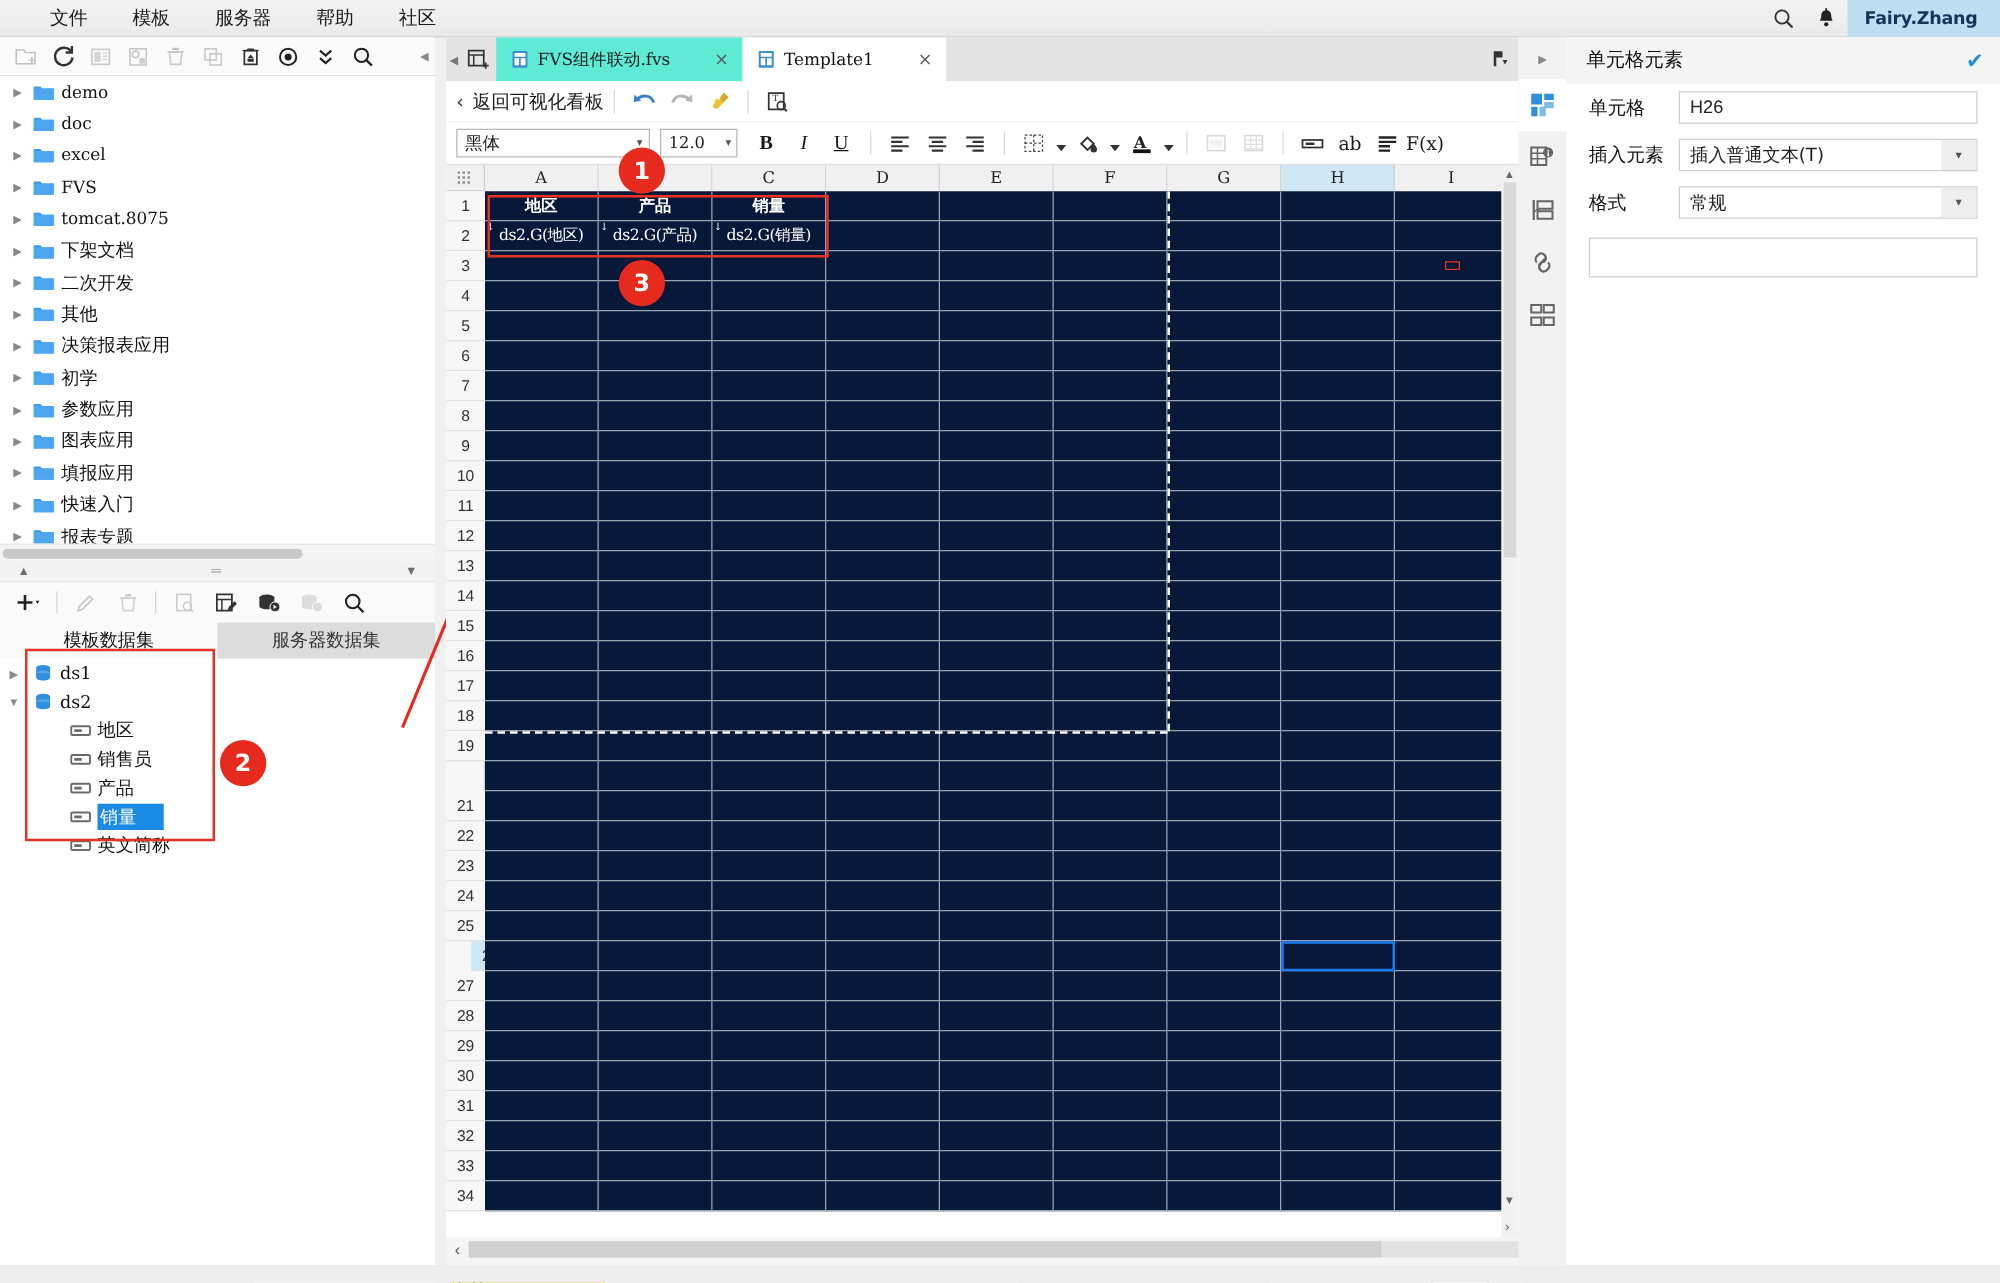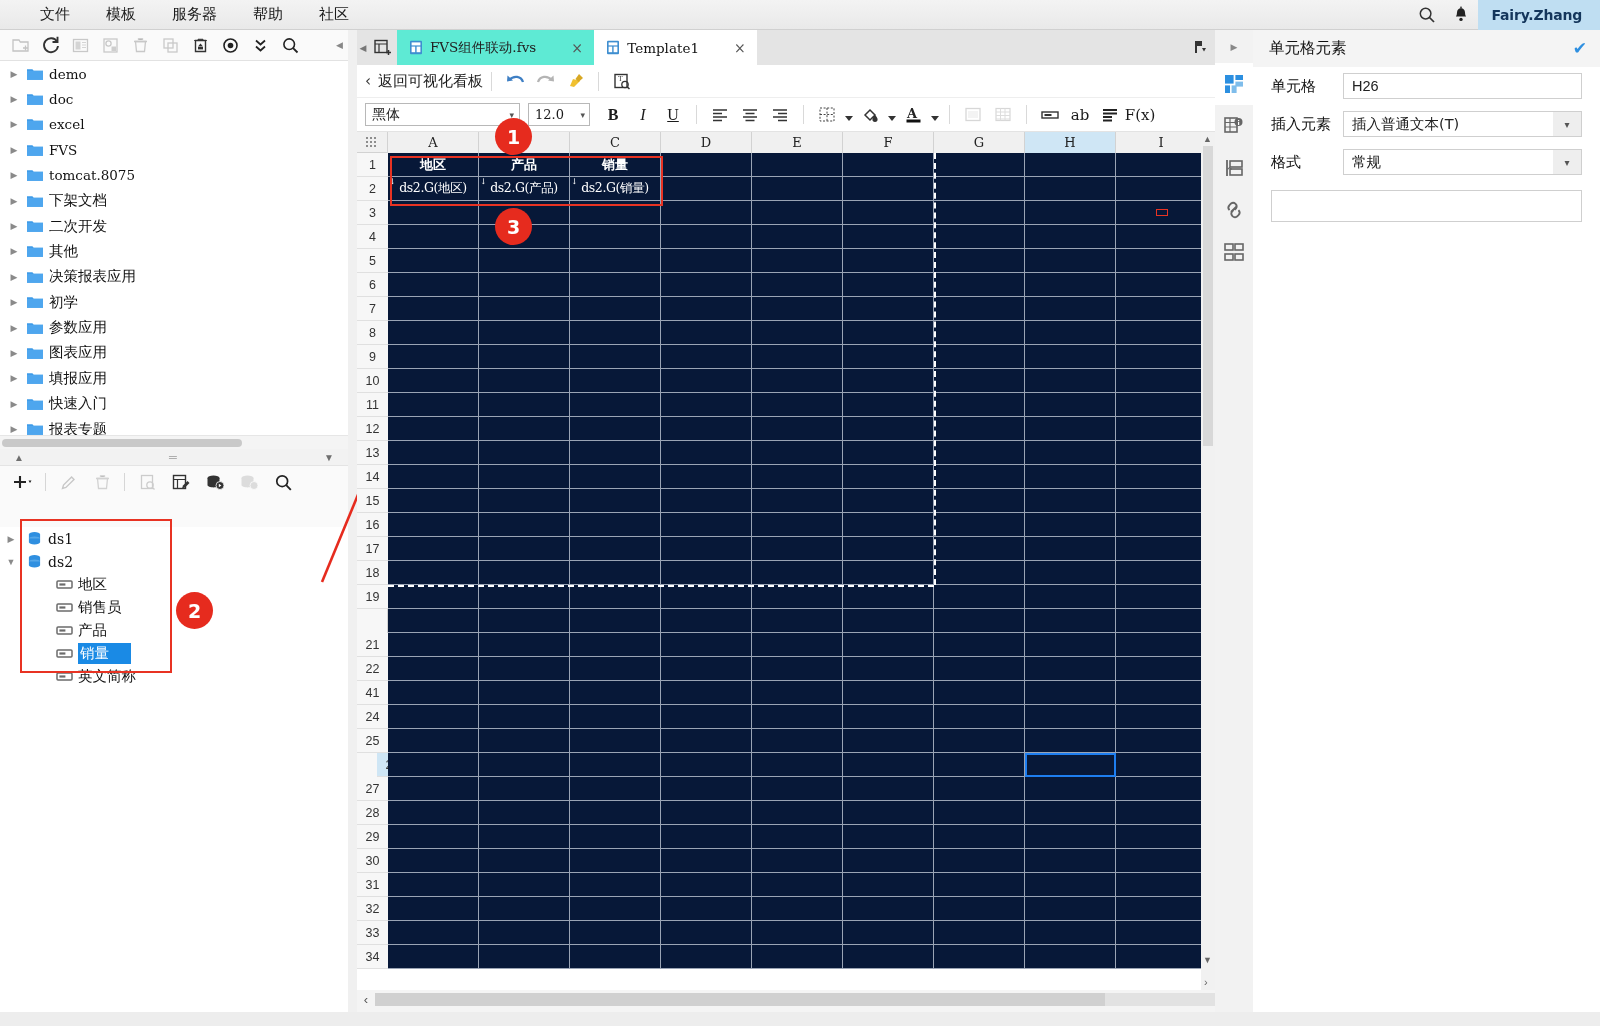--- a/index.html
+++ b/index.html
@@ -570,20 +570,24 @@
           </svg>
       </div>
       <div class="ds-ic">
         <svg width="19" height="19" viewBox="0 0 19 19">
             <circle cx="8.2" cy="8.2" r="5.4" fill="none" stroke="#222" stroke-width="1.7"></circle>
             <line x1="12.2" y1="12.2" x2="16.8" y2="16.8" stroke="#222" stroke-width="1.9"></line>
           </svg>
       </div>
     </div>
 
+    <div class="ds-tabs" id="ds-tabs">
+        <div class="ds-tab active">模板数据集</div>
+        <div class="ds-tab inactive">服务器数据集</div>
+      </div>
 
     <div class="ds-tree" id="ds-tree">
         <div class="dnode">
           <span style="display:inline-block;width:0px"></span>
           <span class="dtw">▶</span>
           <span class="dicon">
             <svg width="17" height="16" viewBox="0 0 17 16">
               <ellipse cx="8.5" cy="3.2" rx="5.6" ry="2.2" fill="#2f8fe0"></ellipse>
               <path d="M2.9 3.2v4c0 1.2 2.5 2.2 5.6 2.2s5.6-1 5.6-2.2v-4" fill="#2f8fe0"></path>
               <ellipse cx="8.5" cy="7.6" rx="5.6" ry="2.2" fill="#56a7e8"></ellipse>
@@ -890,21 +894,21 @@
           <div class="rowcell" style="top: 288px;">13</div>
           <div class="rowcell" style="top: 312px;">14</div>
           <div class="rowcell" style="top: 336px;">15</div>
           <div class="rowcell" style="top: 360px;">16</div>
           <div class="rowcell" style="top: 384px;">17</div>
           <div class="rowcell" style="top: 408px;">18</div>
           <div class="rowcell" style="top: 432px;">19</div>
           <div class="rowcell" style="top: 456px; margin-top: 33px;">20</div>
           <div class="rowcell" style="top: 480px;">21</div>
           <div class="rowcell" style="top: 504px;">22</div>
-          <div class="rowcell" style="top: 528px;">41</div>
+          <div class="rowcell" style="top: 528px;">23</div>
           <div class="rowcell" style="top: 552px;">24</div>
           <div class="rowcell" style="top: 576px;">25</div>
           <div class="rowcell sel" style="top: 600px;">26</div>
           <div class="rowcell" style="top: 624px;">27</div>
           <div class="rowcell" style="top: 648px;">28</div>
           <div class="rowcell" style="top: 672px;">29</div>
           <div class="rowcell" style="top: 696px;">30</div>
           <div class="rowcell" style="top: 720px;">31</div>
           <div class="rowcell" style="top: 744px;">32</div>
           <div class="rowcell" style="top: 768px;">33</div>

